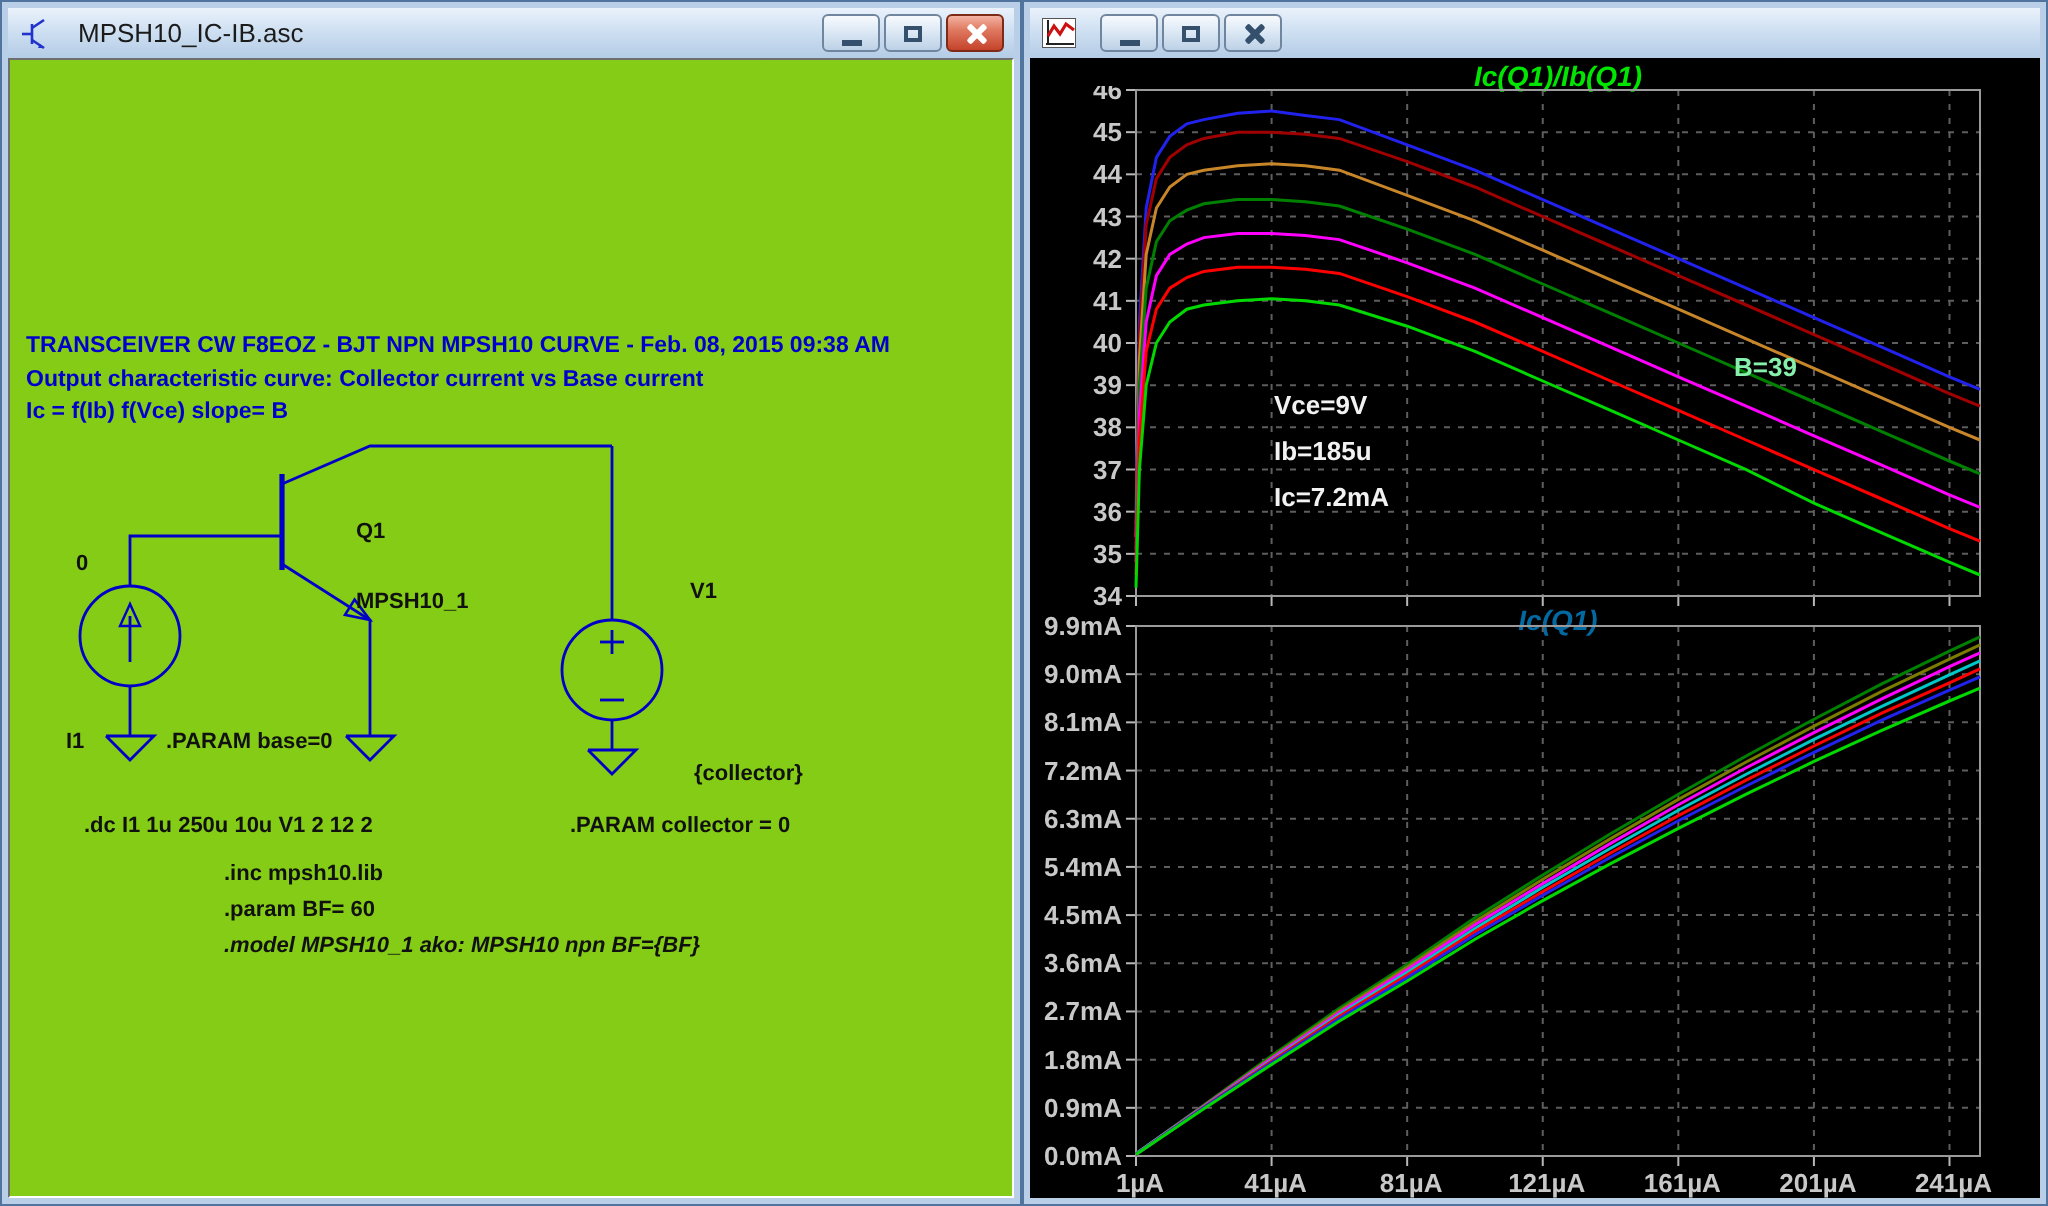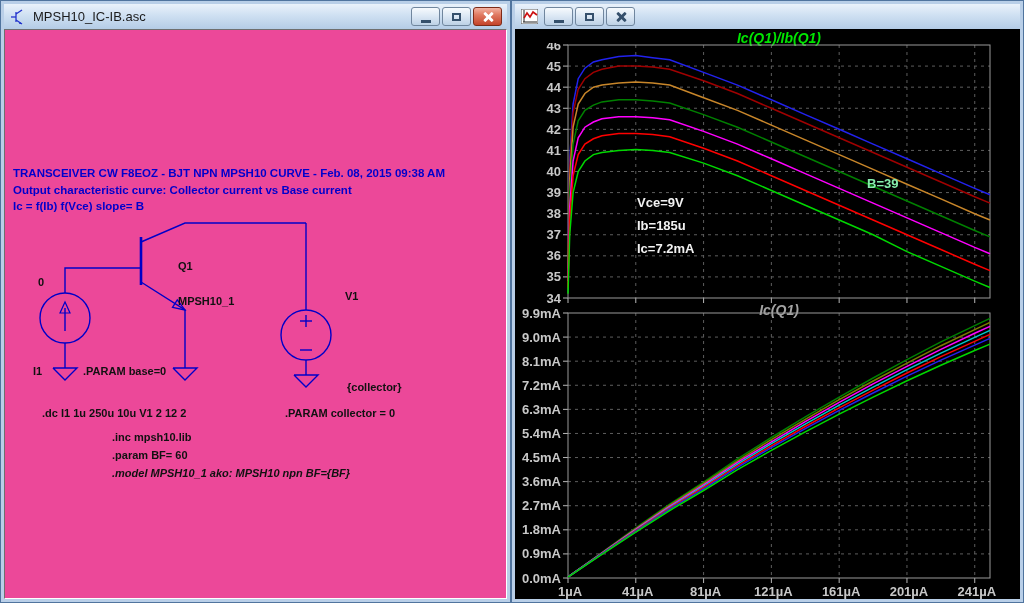--- a/index.html
+++ b/index.html
@@ -2,38 +2,38 @@
 <html><head>
 <meta charset="utf-8">
 <style>
   html,body{margin:0;padding:0;background:#888;}
   #screen{position:relative;width:1024px;height:603px;overflow:hidden;
           font-family:"Liberation Sans",sans-serif;background:#9aa7b8;}
   
   .window{position:absolute;background:#b9cfe8;border:1px solid #50749e;box-sizing:border-box;}
   .titlebar{position:absolute;left:3px;top:3px;right:3px;height:25px;
             background:linear-gradient(#eaf2fb,#cfe0f2 45%,#b4cce6);
-            display:flex;align-items:center;padding:4px 5px;gap:6px;box-sizing:border-box;}
+            display:flex;align-items:center;padding:4px 5px;gap:12px;box-sizing:border-box;}
   .title{font-size:13px;color:#1b1b1b;flex:1;white-space:nowrap;overflow:hidden;}
   .winbtns{display:flex;gap:2px;}
   .wbtn{width:29px;height:19px;border:1px solid #70869e;border-radius:3px;
         background:linear-gradient(#f7fafd,#dde9f5 45%,#bdd1e6);
         display:flex;align-items:center;justify-content:center;box-sizing:border-box;}
   .wbtn.redclose{background:linear-gradient(#f3b3a2,#e07a62 40%,#c4432a);border-color:#7d2a17;}
   .g-min{width:10px;height:3px;background:#35506c;margin-top:9px;}
   .g-max{width:9px;height:8px;border:2px solid #35506c;box-sizing:border-box;background:transparent;}
   .g-x{position:relative;width:12px;height:12px;}
   .g-x::before,.g-x::after{content:"";position:absolute;left:5px;top:0;width:3px;height:12px;border-radius:1px;}
   .g-x.white::before,.g-x.white::after{background:#fff;}
   .g-x.dark::before,.g-x.dark::after{background:#35506c;}
   .g-x::before{transform:rotate(45deg);}
   .g-x::after{transform:rotate(-45deg);}
   .client{position:absolute;left:3px;top:28px;right:3px;bottom:3px;overflow:hidden;box-sizing:border-box;}
   
-  .schematic-canvas{background:#ec4899;border:1px solid;border-color:#6f6f6f #ffffff #ffffff #6f6f6f;}
+  .schematic-canvas{background:#84cc16;border:1px solid;border-color:#6f6f6f #ffffff #ffffff #6f6f6f;}
   .hdrline{position:absolute;left:8px;font-size:11.5px;font-weight:bold;color:#0000cc;white-space:nowrap;}
   .slabel{position:absolute;font-size:11px;font-weight:bold;color:#111;white-space:nowrap;margin-top:16px;}
   #schematic-svg{position:absolute;left:0;top:0;}
   .wire{stroke:#0000c8;stroke-width:1.4;fill:none;}
   .wire-thick{stroke:#0000c8;stroke-width:2.6;fill:none;}
   
   .plot-client{background:#000;}
   .plot-title{position:absolute;left:53px;width:422px;text-align:center;
               font-size:14px;font-weight:bold;white-space:nowrap;font-style:italic;}
   .annot{position:absolute;font-size:13px;font-weight:bold;white-space:nowrap;}
@@ -206,21 +206,21 @@
           <polyline points="53.0,238.1 54.7,164.3 58.1,118.0 63.2,94.8 69.9,84.2 78.4,79.0 86.9,75.8 103.8,73.7 120.8,73.7 137.7,74.7 154.7,76.8 188.6,88.4 222.5,101.1 256.4,115.8 290.3,130.6 324.2,145.4 358.1,160.1 392.0,174.9 425.9,189.6 459.7,204.4 475.0,210.7" class="trace" stroke="#ff00ff"></polyline>
           <polyline points="53.0,244.5 54.7,177.0 58.1,132.7 63.2,111.6 69.9,101.1 78.4,95.8 86.9,92.7 103.8,90.6 120.8,90.6 137.7,91.6 154.7,93.7 188.6,105.3 222.5,118.0 256.4,132.7 290.3,147.5 324.2,162.2 358.1,177.0 392.0,191.8 425.9,206.5 459.7,221.3 475.0,227.6" class="trace" stroke="#ff0000"></polyline>
           <polyline points="53.0,250.8 54.7,191.8 58.1,149.6 63.2,128.5 69.9,118.0 78.4,111.6 86.9,109.5 103.8,107.4 120.8,106.4 137.7,107.4 154.7,109.5 188.6,120.1 222.5,132.7 256.4,147.5 290.3,162.2 324.2,177.0 358.1,191.8 392.0,208.6 425.9,223.4 459.7,238.1 475.0,244.5" class="trace" stroke="#00d800"></polyline>
         </svg>
 
       <div class="annot" style="left:122px;top:166px;color:#f2f2f2;">Vce=9V</div>
       <div class="annot" style="left:122px;top:189px;color:#f2f2f2;">Ib=185u</div>
       <div class="annot" style="left:122px;top:212px;color:#f2f2f2;">Ic=7.2mA</div>
       <div class="annot" style="left:352px;top:147px;color:#86efac;">B=39</div>
 
-      <div class="plot-title" style="top:273px;color:#a3a3a3;">Ic(Q1)</div>
+      <div class="plot-title" style="top:273px;color:#0369a1;">Ic(Q1)</div>
       <svg class="chart" style="top:277px;" width="505" height="294">
           <line x1="48" y1="7" x2="53" y2="7" class="tickmark"></line>
           <text x="46" y="11.5" class="ticklabel" text-anchor="end">9.9mA</text>
           <line x1="53" y1="31.090909090909093" x2="475" y2="31.090909090909093" class="grid"></line>
           <line x1="48" y1="31.090909090909093" x2="53" y2="31.090909090909093" class="tickmark"></line>
           <text x="46" y="35.59090909090909" class="ticklabel" text-anchor="end">9.0mA</text>
           <line x1="53" y1="55.18181818181819" x2="475" y2="55.18181818181819" class="grid"></line>
           <line x1="48" y1="55.18181818181819" x2="53" y2="55.18181818181819" class="tickmark"></line>
           <text x="46" y="59.68181818181819" class="ticklabel" text-anchor="end">8.1mA</text>
           <line x1="53" y1="79.27272727272728" x2="475" y2="79.27272727272728" class="grid"></line>

